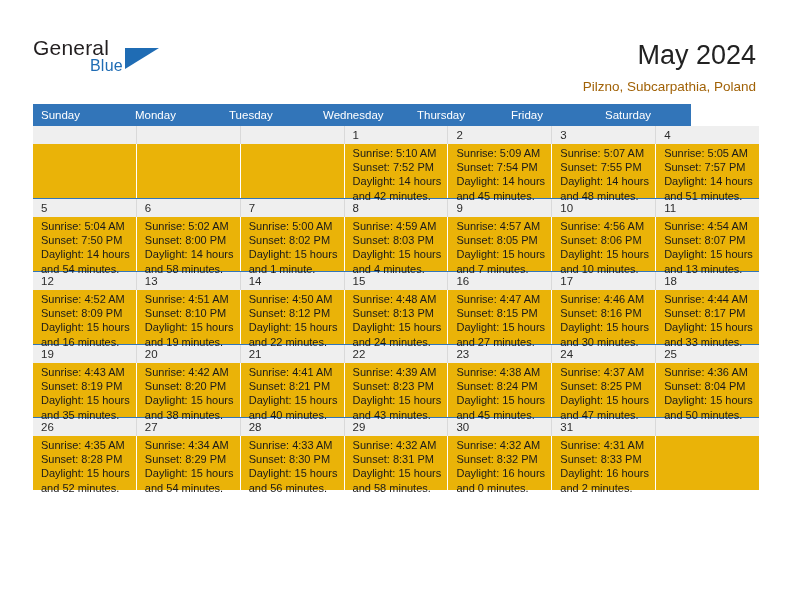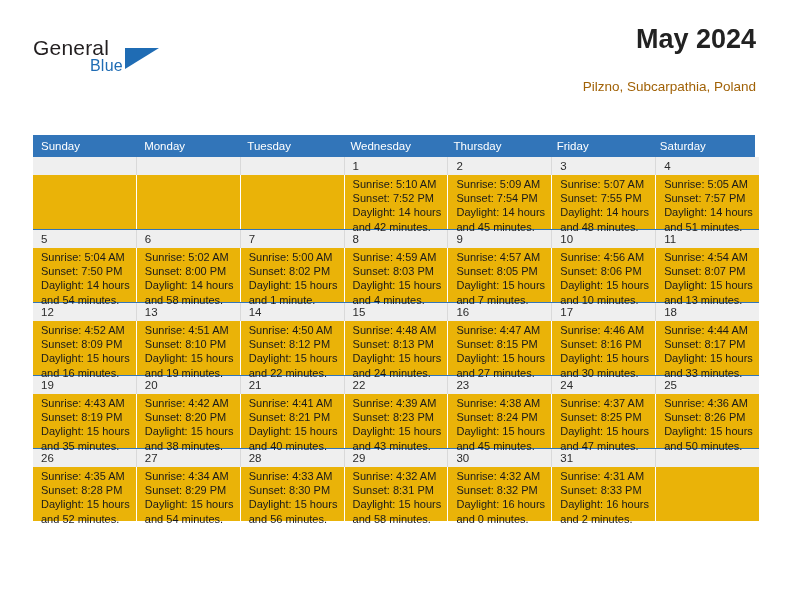--- a/index.html
+++ b/index.html
@@ -60,50 +60,49 @@
     left: 92px;
     top: 12px;
     width: 0;
     height: 0;
     border-left: 34px solid #1f6cb4;
     border-bottom: 21px solid transparent;
   }
   .title {
     position: absolute;
     right: 36px;
-    top: 24px;
+    top: 40px;
     font-size: 27px;
     color: #222222;
     text-align: right;
     white-space: nowrap;
-    font-weight: bold;
+    font-weight: normal;
   }
   .subtitle {
     position: absolute;
     right: 36px;
     top: 79px;
     font-size: 13.5px;
     color: #a16207;
     text-align: right;
     white-space: nowrap;
   }
 
   
   .calendar {
     position: absolute;
     left: 33px;
     top: 104px;
     width: 726px;
   }
   .weekday-row {
     display: flex;
-    width: 722px;
+    width: 658px;
     height: 22px;
     background: #3275b9;
-    margin-top: 31px;
   }
   .weekday {
     flex: 1 1 0;
     color: #ffffff;
     font-size: 11.5px;
     line-height: 22px;
     padding-left: 8px;
     box-sizing: border-box;
     white-space: nowrap;
   }
@@ -371,21 +370,21 @@
               <div class="dayline">and 45 minutes.</div>
             </div>
             <div class="daycell">
               <div class="dayline">Sunrise: 4:37 AM</div>
               <div class="dayline">Sunset: 8:25 PM</div>
               <div class="dayline">Daylight: 15 hours</div>
               <div class="dayline">and 47 minutes.</div>
             </div>
             <div class="daycell">
               <div class="dayline">Sunrise: 4:36 AM</div>
-              <div class="dayline">Sunset: 8:26 PM</div>
+              <div class="dayline">Sunset: 8:04 PM</div>
               <div class="dayline">Daylight: 15 hours</div>
               <div class="dayline">and 50 minutes.</div>
             </div>
           </div>
         </div>
         <div class="week">
           <div class="week-numbers">
             <div class="daynum">26</div>
             <div class="daynum">27</div>
             <div class="daynum">28</div>

